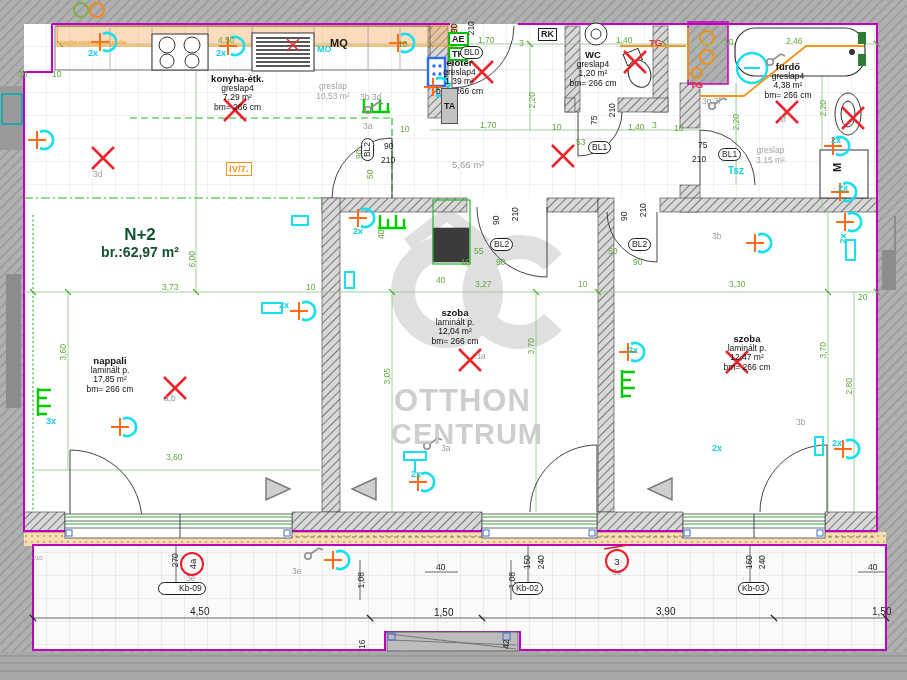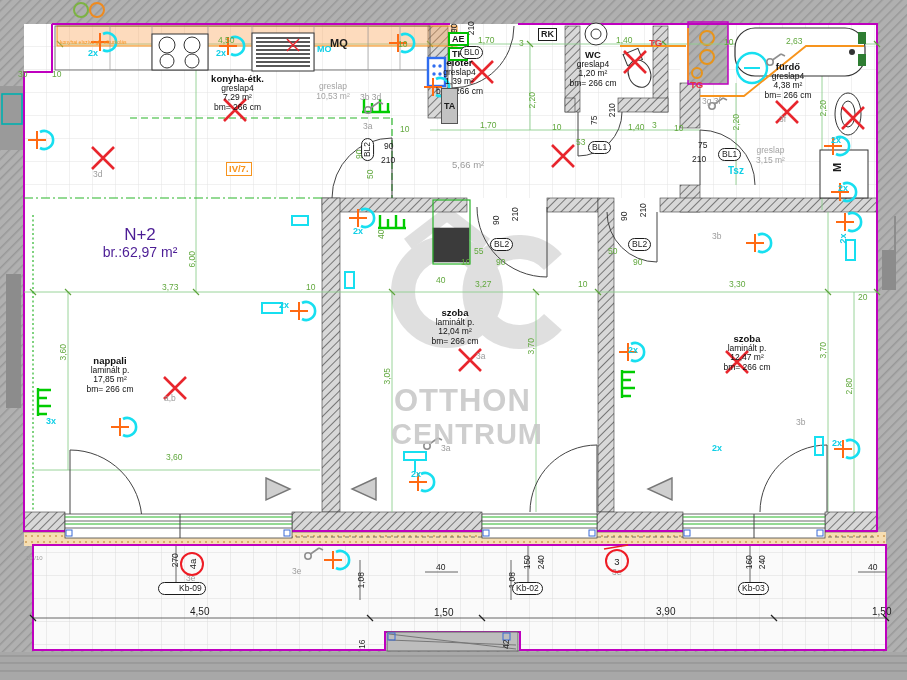--- a/index.html
+++ b/index.html
@@ -21,21 +21,21 @@
   .tabox{position:absolute;background:#c2c2c2;border:1px solid #555;color:#1c1c1c;
         font-size:9px;font-weight:bold;padding:12px 2px;line-height:10px;}
   .tg{position:absolute;color:#e8343a;font-weight:bold;font-size:9.5px;line-height:1;}
   .ivbox{position:absolute;border:1.5px solid #f7941d;color:#f7941d;font-weight:bold;
         font-size:9.5px;line-height:12px;padding:0 2px;background:#fff;}
   .rcirc{position:absolute;width:20px;height:20px;border-radius:50%;border:2px solid #ee1c25;
         color:#1c1c1c;font-size:9.5px;display:flex;align-items:center;justify-content:center;}
   .room{position:absolute;text-align:center;color:#111;font-size:8.5px;line-height:9.5px;white-space:nowrap;}
   .room .rn{font-weight:bold;font-size:9.5px;}
   .room.gray{color:#a3a3a3;}
-  .nplus{position:absolute;color:#4c1d95;font-weight:normal;text-align:center;line-height:1.1;}
+  .nplus{position:absolute;color:#14532d;font-weight:bold;text-align:center;line-height:1.1;}
   .nplus .l1{font-size:17px;}
   .nplus .l2{font-size:14px;}
   .wm{position:absolute;color:#c6c6c6;font-weight:bold;opacity:.85;letter-spacing:1px;}
   .note{position:absolute;color:#f7941d;font-size:5px;line-height:1;}
 </style>
 </head>
 <body>
 
 <div class="stage">
 
@@ -353,21 +353,21 @@
 <div class="lbl r" style="left:452px;top:160px;font-size:9.5px;">5,66 m²</div>
 
 <div class="lbl g" style="left:18px;top:70px;">30</div>
 <div class="lbl g" style="left:52px;top:70px;">10</div>
 <div class="lbl g" style="left:218px;top:36px;">4,50</div>
 <div class="lbl g" style="left:398px;top:40px;">10</div>
 <div class="lbl g" style="left:478px;top:36px;">1,70</div>
 <div class="lbl g" style="left:519px;top:39px;">3</div>
 <div class="lbl g" style="left:616px;top:36px;">1,40</div>
 <div class="lbl g" style="left:724px;top:38px;">10</div>
-<div class="lbl g" style="left:786px;top:37px;">2,63</div>
+<div class="lbl g" style="left:786px;top:37px;">2,46</div>
 <div class="lbl g" style="left:480px;top:121px;">1,70</div>
 <div class="lbl g rot" style="left:524px;top:96px;">2,20</div>
 <div class="lbl g" style="left:552px;top:123px;">10</div>
 <div class="lbl g" style="left:576px;top:138px;">53</div>
 <div class="lbl g" style="left:628px;top:123px;">1,40</div>
 <div class="lbl g" style="left:652px;top:121px;">3</div>
 <div class="lbl g" style="left:674px;top:124px;">10</div>
 <div class="lbl g rot" style="left:728px;top:118px;">2,20</div>
 <div class="lbl g rot" style="left:815px;top:104px;">2,20</div>
 <div class="lbl g" style="left:400px;top:125px;">10</div>

